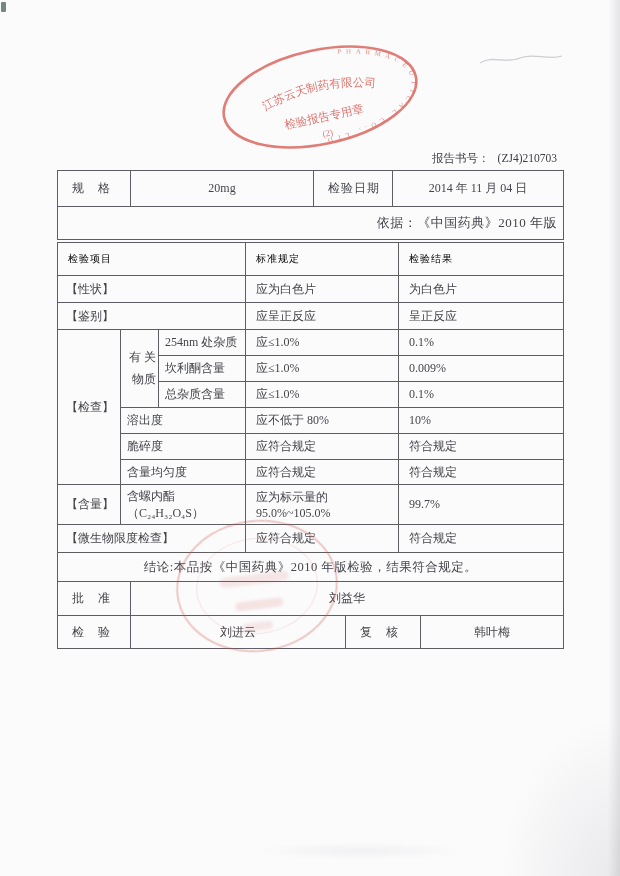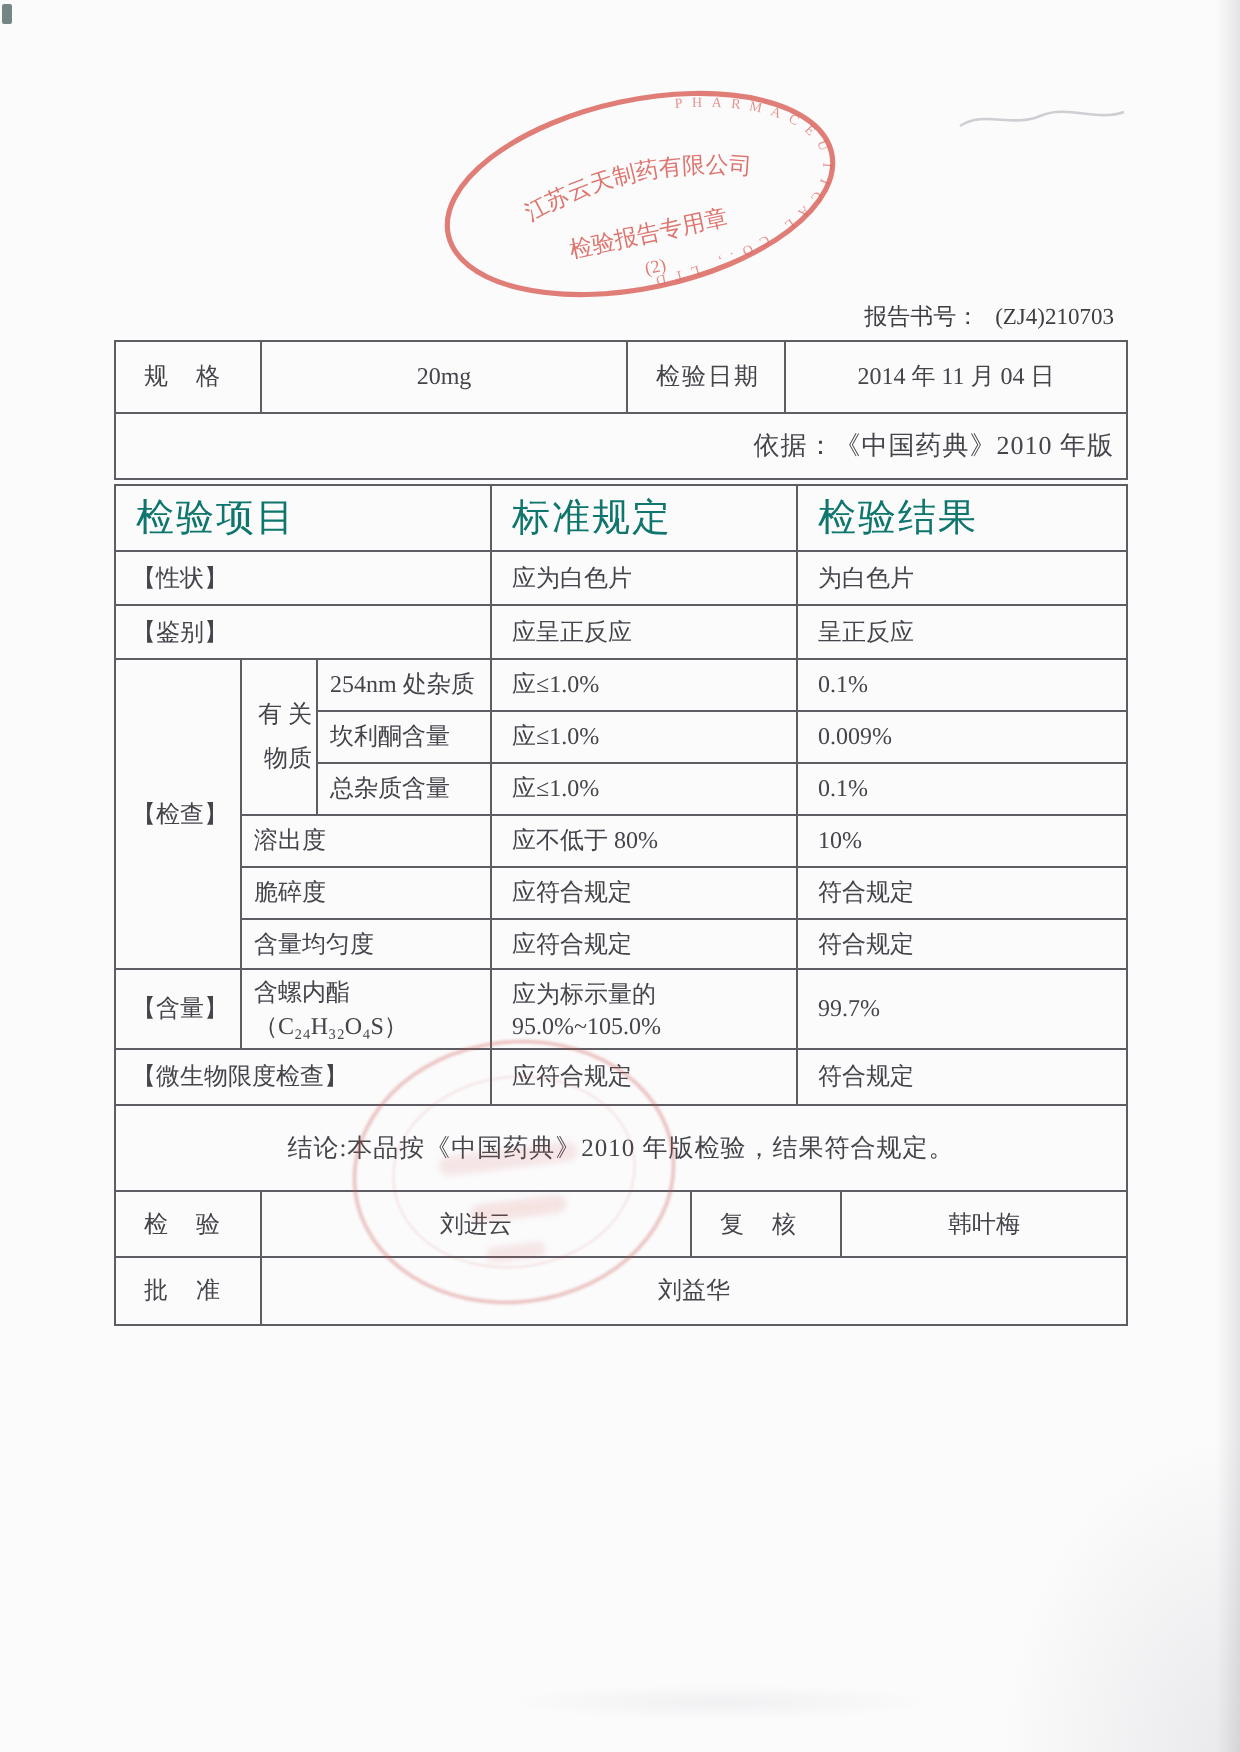--- a/index.html
+++ b/index.html
@@ -49,21 +49,21 @@
   .tables{position:absolute;left:57px;top:170px;width:506px;}
   table.doc{border-collapse:collapse;width:506px;table-layout:fixed;
     font-size:12px;color:#44454a;}
   table.doc td{border:1px solid #5d5d63;padding:0 6px;vertical-align:middle;
     overflow:hidden;}
   .tb{margin-top:2px;}
   .tc{margin-top:-1px;}
 
   .lab{padding-left:14px !important;letter-spacing:1px;}
   .ctr{text-align:center;}
-  .hdr{font-size:19px;padding-left:10px !important;letter-spacing:1px;color:#0f766e;}
+  .hdr{font-size:10px;padding-left:10px !important;letter-spacing:1px;color:#000000;}
   .std{padding-left:10px !important;}
   .sub{padding-left:6px !important;}
   .basis{text-align:right;font-size:13px;letter-spacing:0.5px;}
   .concl{text-align:center;font-size:12.5px;letter-spacing:0.5px;}
   .wrap2{white-space:pre-line;text-align:right;line-height:1.8;padding:0 2px !important;}
   .bracket{padding-left:8px !important;}
 </style>
 </head>
 <body>
 
@@ -179,43 +179,43 @@
         <td class="bracket">【含量】</td>
         <td colspan="2" class="sub">含螺内酯（C₂₄H₃₂O₄S）</td>
         <td class="std">应为标示量的 95.0%~105.0%</td>
         <td class="std">99.7%</td>
       </tr>
       <tr style="height:28px">
         <td colspan="3" class="bracket">【微生物限度检查】</td>
         <td class="std">应符合规定</td>
         <td class="std">符合规定</td>
       </tr>
-      <tr style="height:43px">
+      <tr style="height:29px">
         <td colspan="5" class="concl">结论:本品按《中国药典》2010 年版检验，结果符合规定。</td>
       </tr>
     </tbody>
       </table>
 
     <table class="doc tc">
       <colgroup>
           <col style="width:73px">
           <col style="width:215px">
           <col style="width:75px">
           <col style="width:143px">
         </colgroup>
       <tbody>
-          <tr style="height:33px">
+          <tr style="height:34px">
+        <td class="lab">批　准</td>
+        <td colspan="3" class="ctr">刘益华</td>
+      </tr>
+      <tr style="height:33px">
         <td class="lab">检　验</td>
         <td class="ctr">刘进云</td>
         <td class="lab">复　核</td>
         <td class="ctr">韩叶梅</td>
-      </tr>
-      <tr style="height:34px">
-        <td class="lab">批　准</td>
-        <td colspan="3" class="ctr">刘益华</td>
       </tr>
     </tbody>
       </table>
 
   </div>
 
   <div class="stamp-mid">
     <div class="mark1"></div>
     <div class="mark2"></div>
     <div class="mark3"></div>

